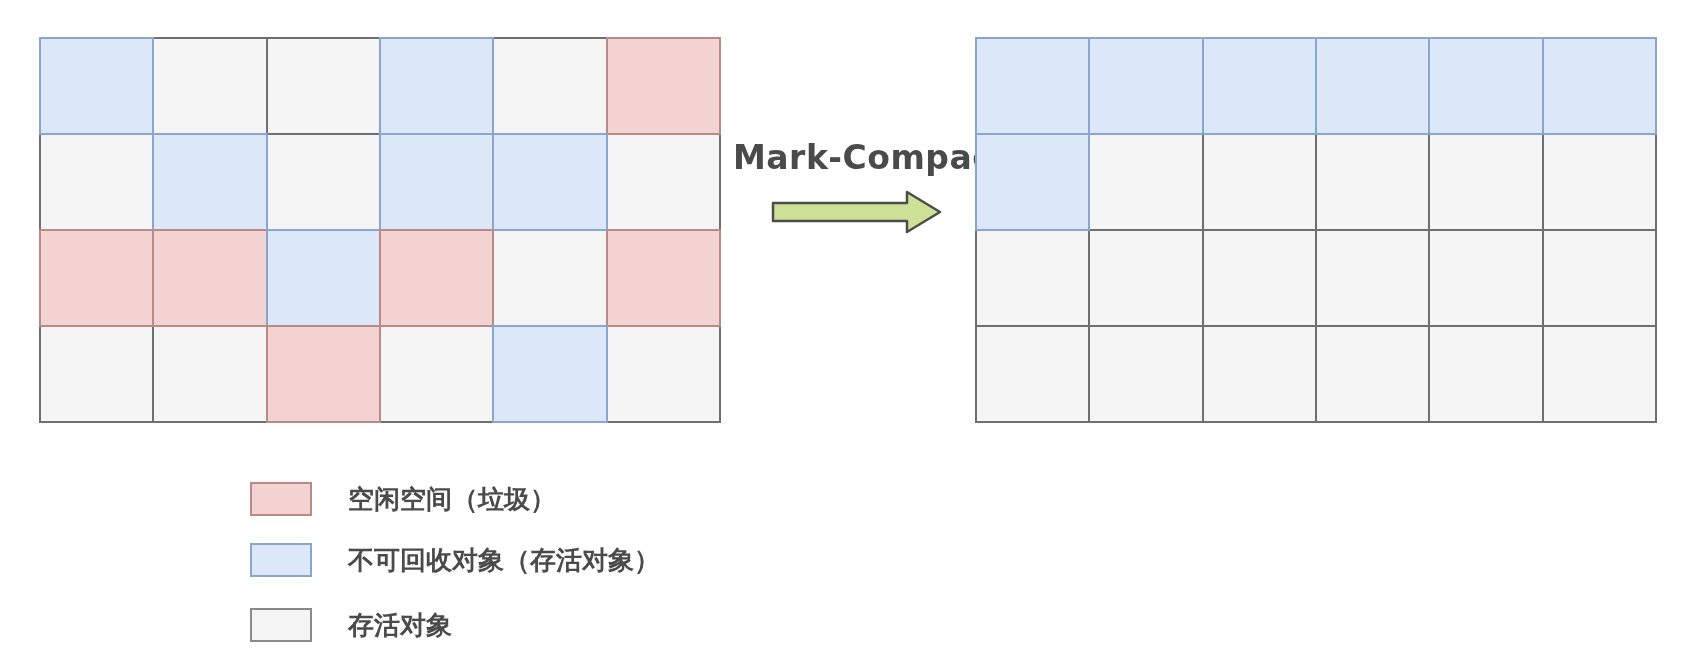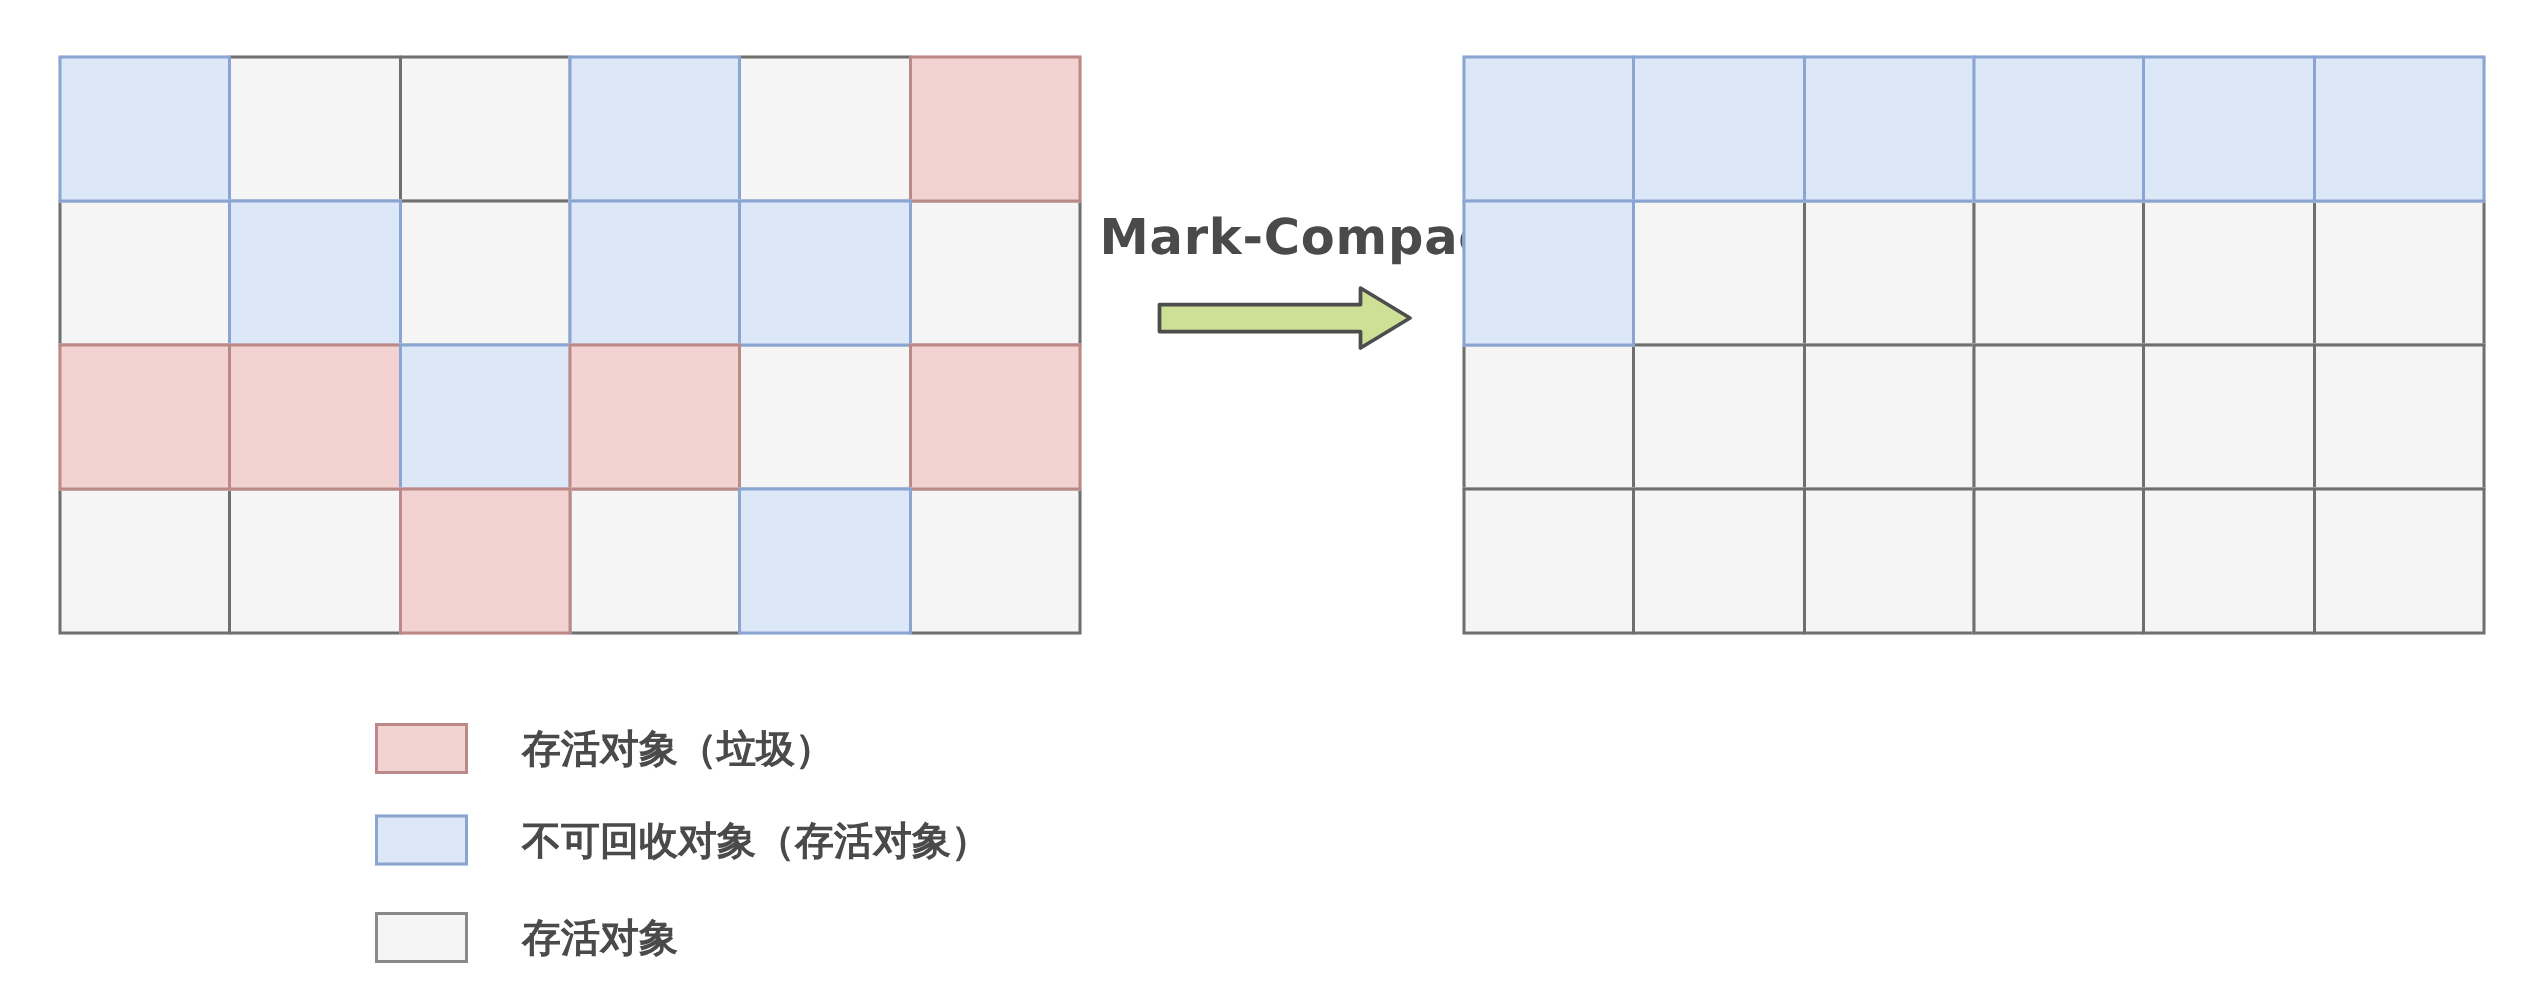--- a/index.html
+++ b/index.html
@@ -129,21 +129,21 @@
       <div class="cell cell-F"></div>
       <div class="cell cell-F"></div>
       <div class="cell cell-F"></div>
       <div class="cell cell-F"></div>
     </div>
   </div>
 
 <div id="legend">
   <div class="legend-item legend-item-0">
     <span class="legend-swatch swatch-garbage"></span>
-    <span class="legend-label">存活对象（垃圾）</span>
+    <span class="legend-label">空闲空间（垃圾）</span>
   </div>
   <div class="legend-item legend-item-1">
     <span class="legend-swatch swatch-live"></span>
     <span class="legend-label">不可回收对象（存活对象）</span>
   </div>
   <div class="legend-item legend-item-2">
     <span class="legend-swatch swatch-free"></span>
     <span class="legend-label">存活对象</span>
   </div>
 </div>

